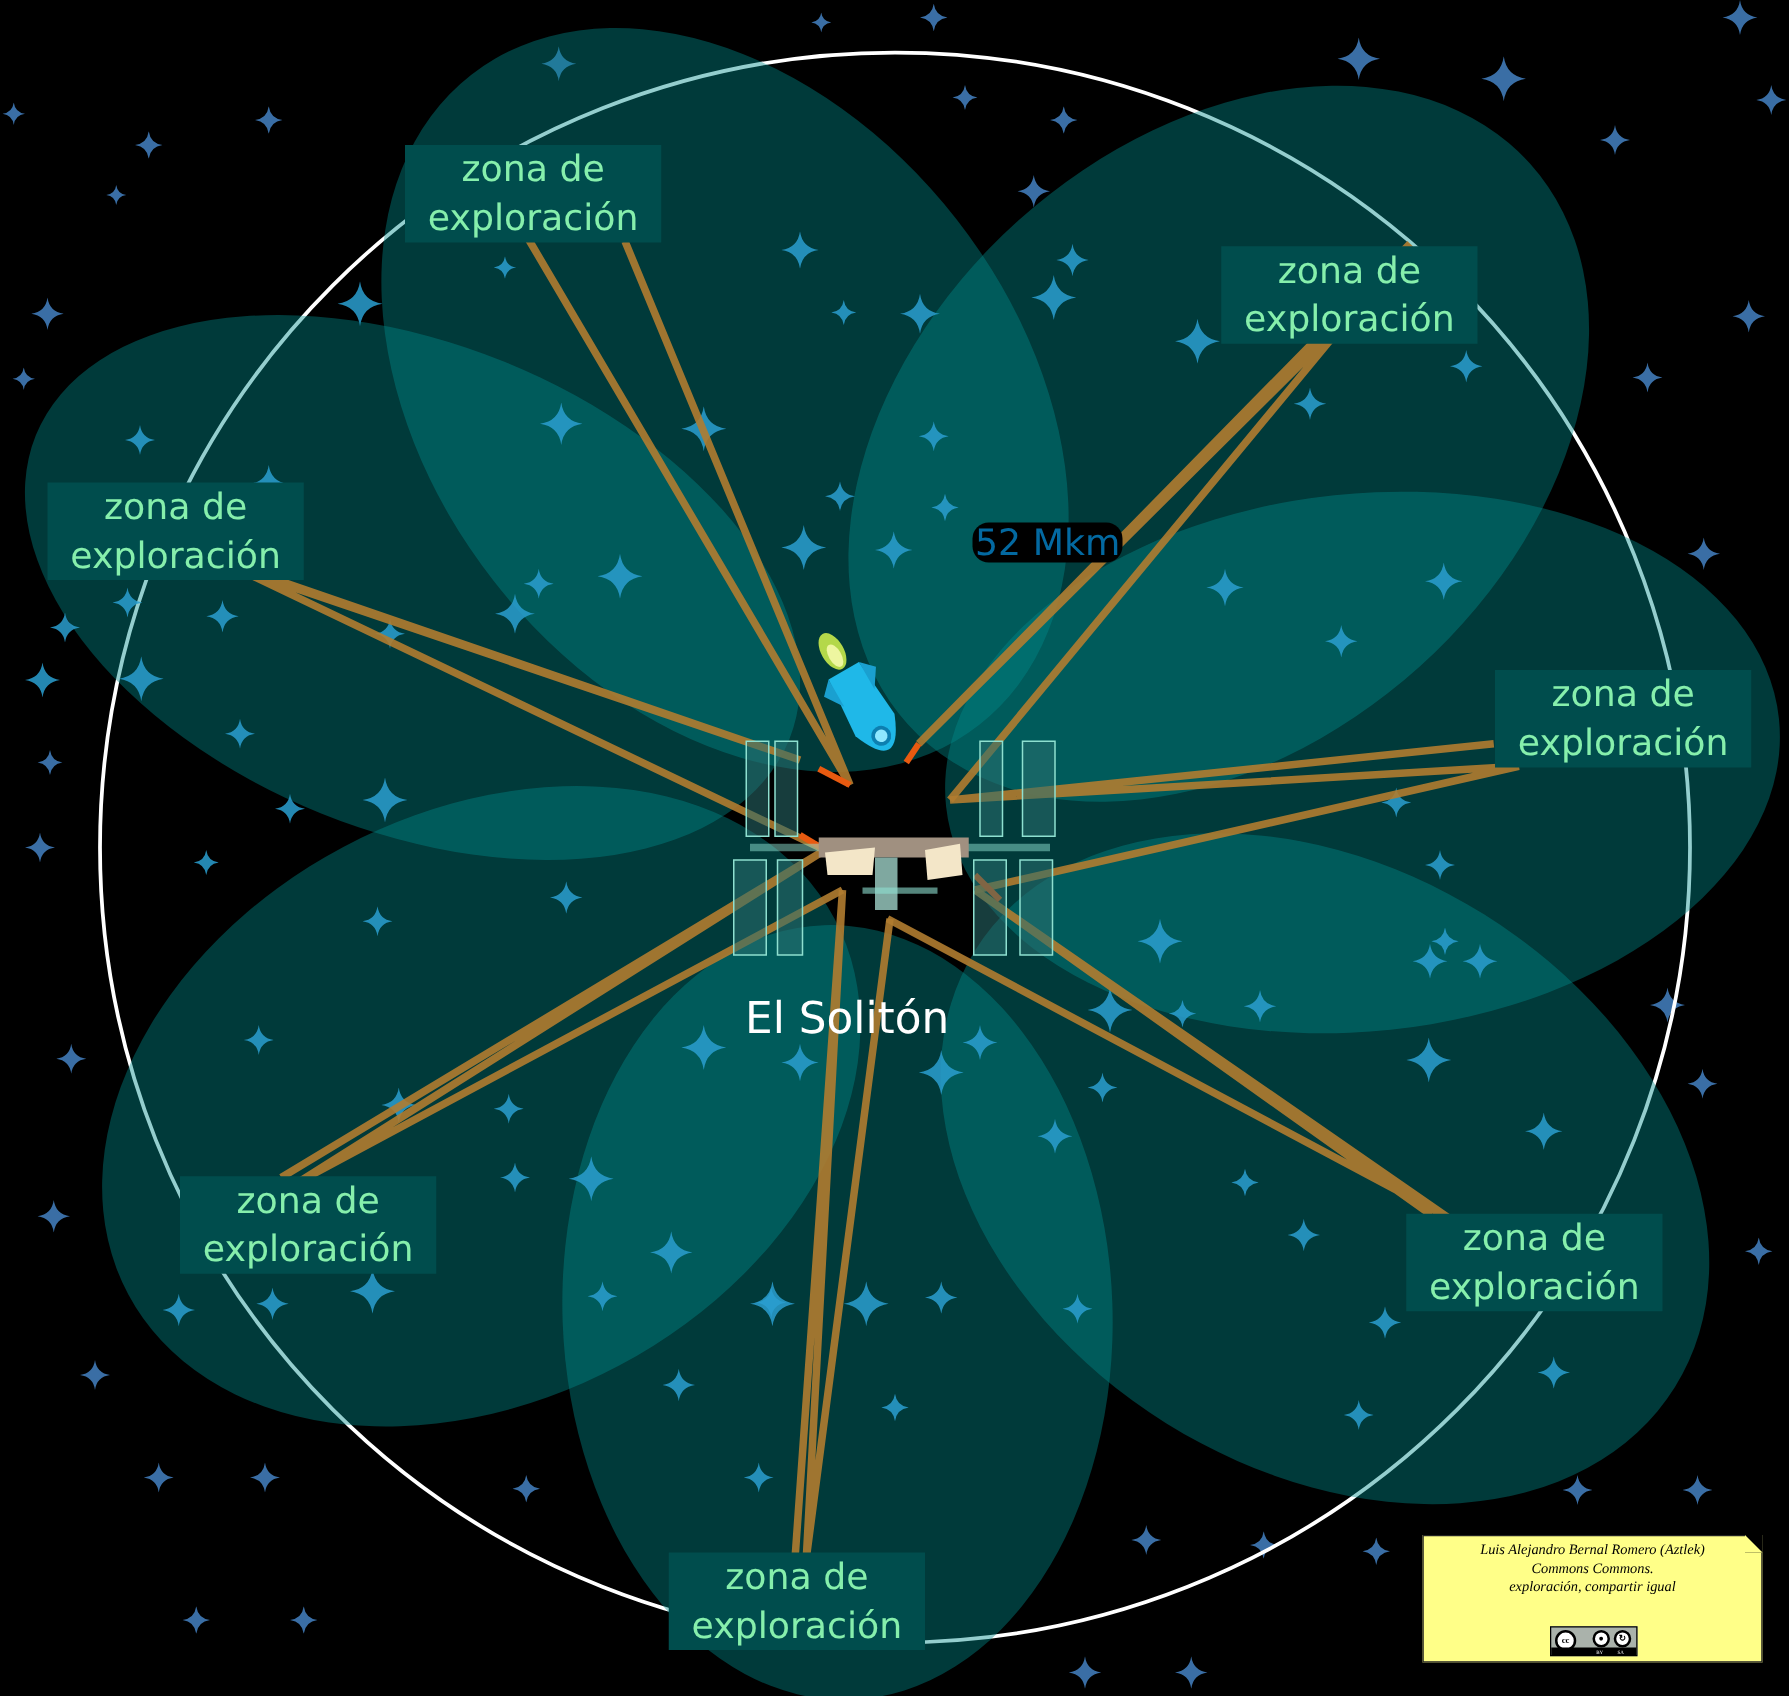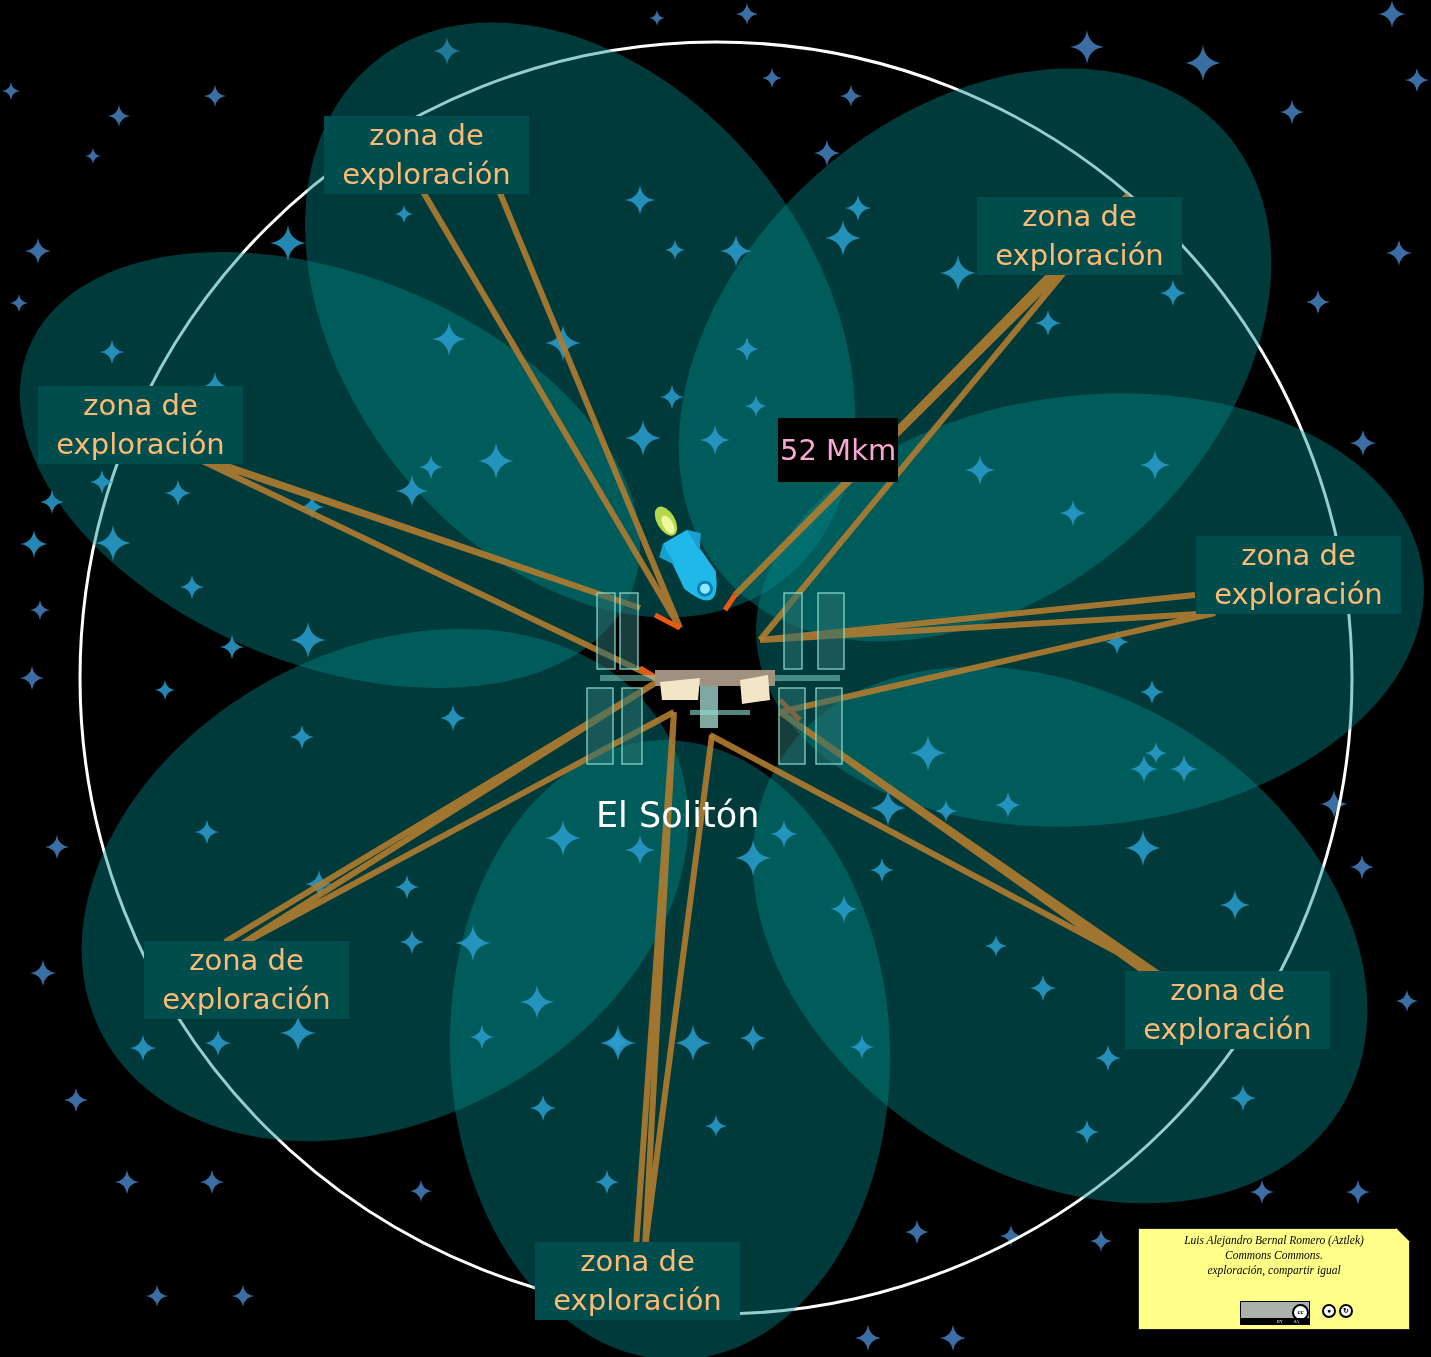--- a/index.html
+++ b/index.html
@@ -1,26 +1,26 @@
 <!DOCTYPE html>
 <html><head>
 <meta charset="utf-8">
 <style>
   html, body { margin: 0; padding: 0; background: #000; }
   body { width: 1431px; height: 1357px; overflow: hidden; position: relative; font-family: "DejaVu Sans", sans-serif; }
   #stage { position: absolute; left: 0; top: 0; width: 1431px; height: 1357px; }
   .zone-label {
-    position: absolute; background: #004d4d; color: #fdba74;
+    position: absolute; background: #004d4d; color: #86efac;
     font-family: "DejaVu Sans", sans-serif; font-size: 29px; line-height: 39px;
     text-align: center; padding: 0 10px; white-space: nowrap;
   }
   .zone-label span { display: block; }
   #distance-label {
-    position: absolute; left: 778px; top: 418px; background: #000; color: #f9a8d4;
-    font-family: "DejaVu Sans", sans-serif; font-size: 29px; line-height: 32px; padding: 16px 2px;
+    position: absolute; left: 778px; top: 418px; background: #000; color: #0369a1;
+    font-family: "DejaVu Sans", sans-serif; font-size: 29px; line-height: 32px; padding: 0 2px; border-radius: 13px;
   }
   #title-label {
     position: absolute; left: 596px; top: 788px; color: #fff;
     font-family: "DejaVu Sans", sans-serif; font-size: 35px; line-height: 54px;
   }
   #license-note {
     position: absolute; left: 1138px; top: 1228px; width: 272px; height: 102px;
     background: #ffff88; border: 1px solid #222; box-sizing: border-box;
     color: #000; font-family: Liberation Serif, serif; font-style: italic;
     font-size: 11.5px; line-height: 15px; text-align: center; padding-top: 4px;
@@ -31,21 +31,21 @@
   }
   #license-note .fold::after {
     content: ""; position: absolute; left: 0; top: 0; width: 0; height: 0;
     border-left: 14px solid #ffff88; border-top: 14px solid transparent;
   }
   #cc-badge {
     position: absolute; left: 101px; top: 72px; width: 70px; height: 24px;
     background: #aab2ab; border: 1px solid #000; box-sizing: border-box;
   }
   #cc-badge .bar { position: absolute; left: 0; bottom: 0; width: 100%; height: 6px; background: #000; }
-  #cc-badge .c { position: absolute; top: 2px; width: 14px; height: 14px; border-radius: 50%; background: #fff; border: 2px solid #000; box-sizing: border-box; font-size: 7px; font-style: normal; font-weight: bold; line-height: 10px; text-align: center; margin-left: 48px; }
+  #cc-badge .c { position: absolute; top: 2px; width: 14px; height: 14px; border-radius: 50%; background: #fff; border: 2px solid #000; box-sizing: border-box; font-size: 7px; font-style: normal; font-weight: bold; line-height: 10px; text-align: center; }
   #cc-badge .bartext { position: absolute; bottom: -1px; font-size: 4px; color: #fff; font-style: normal; line-height: 6px; }
 </style>
 </head>
 <body>
 
 <svg id="stage" width="1431" height="1357" viewBox="0 0 1431 1357" xmlns="http://www.w3.org/2000/svg">
   <defs>
     <symbol id="star" viewBox="-10 -10 20 20">
       <path d="M0,-10 Q1.2,-1.2 10,0 Q1.2,1.2 0,10 Q-1.2,1.2 -10,0 Q-1.2,-1.2 0,-10 Z"></path>
     </symbol>

